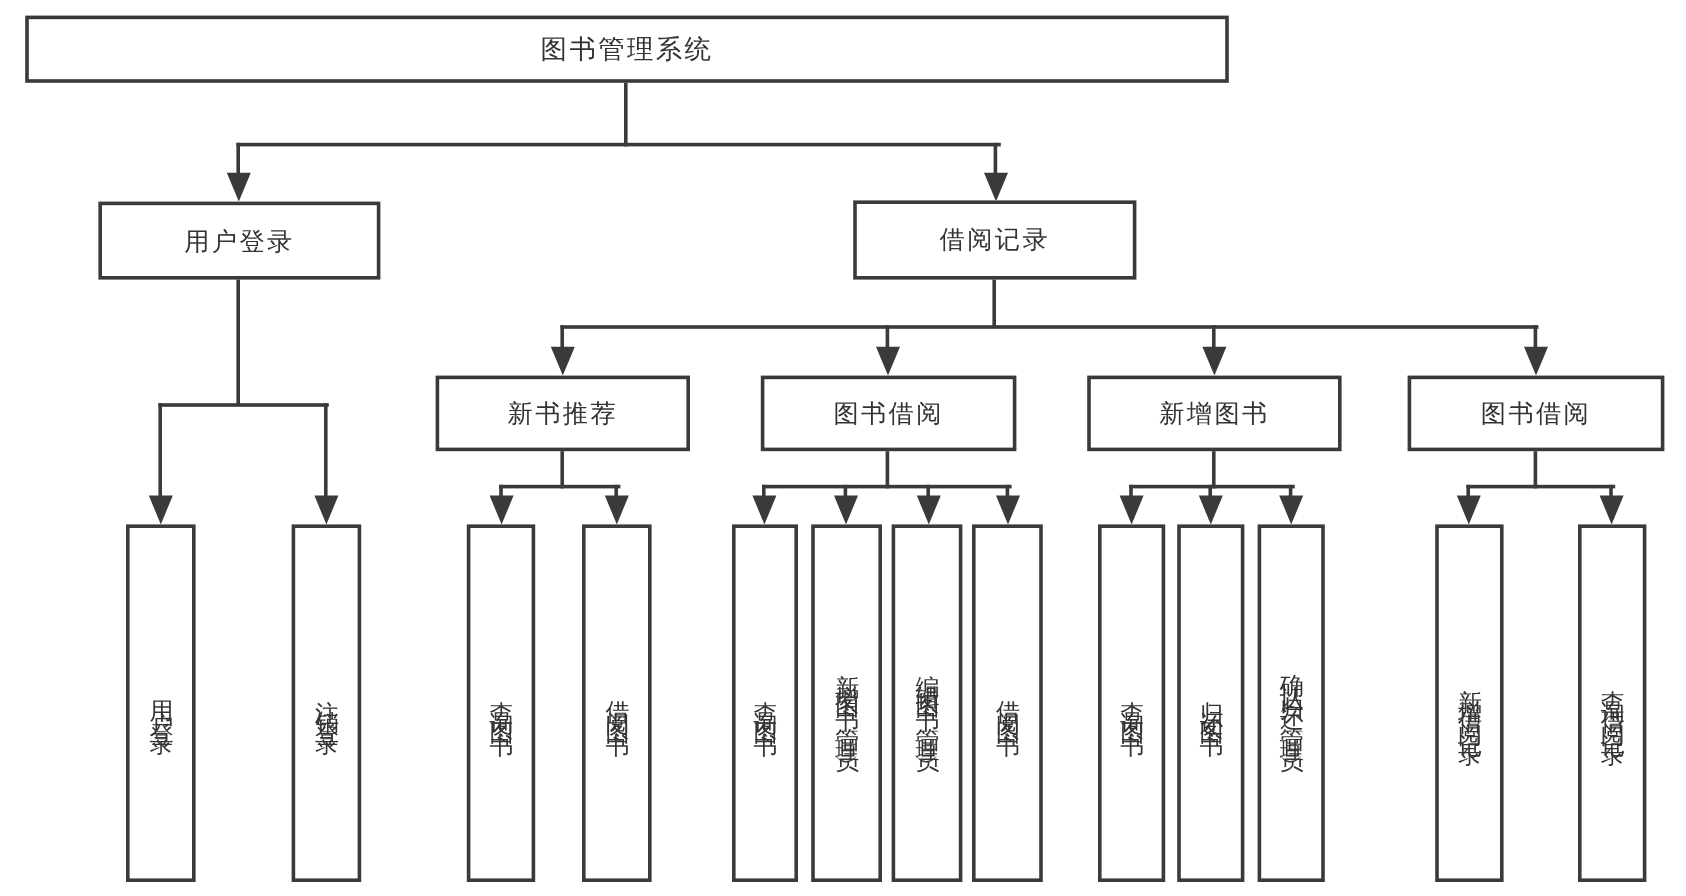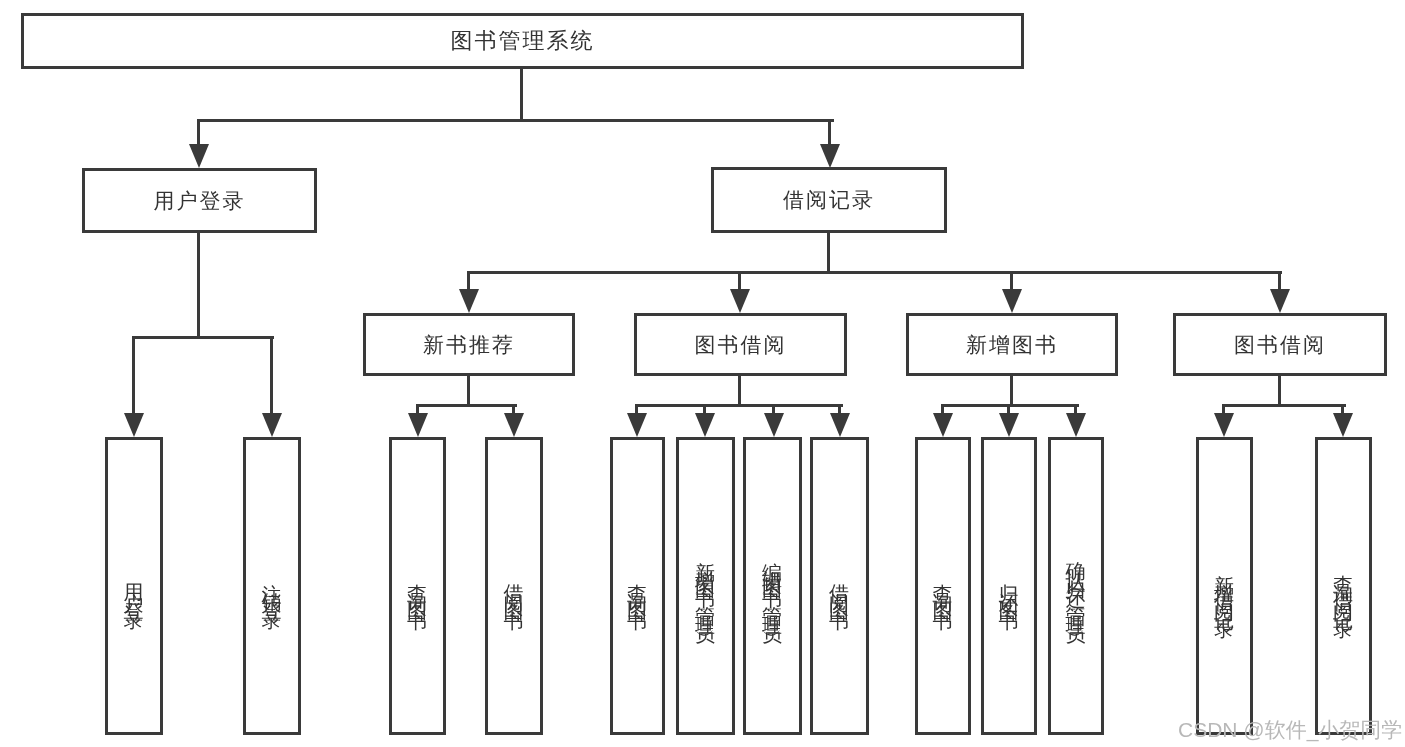--- a/index.html
+++ b/index.html
@@ -135,15 +135,14 @@
   <div class="box vbox" style="left:743px;top:437px;width:59px;height:298px">编辑图书（管理员）</div>
   <div class="box vbox" style="left:810px;top:437px;width:59px;height:298px">借阅图书</div>
 
   <div class="box vbox" style="left:915px;top:437px;width:56px;height:298px">查询图书</div>
   <div class="box vbox" style="left:981px;top:437px;width:56px;height:298px">归还图书</div>
   <div class="box vbox" style="left:1048px;top:437px;width:56px;height:298px">确认归还（管理员）</div>
 
   <div class="box vbox" style="left:1196px;top:437px;width:57px;height:298px">新增借阅记录</div>
   <div class="box vbox" style="left:1315px;top:437px;width:57px;height:298px">查询借阅记录</div>
 
-  <div class="watermark">CSDN @软件_小贺同学</div>
 
 </div>
 
 </body></html>

